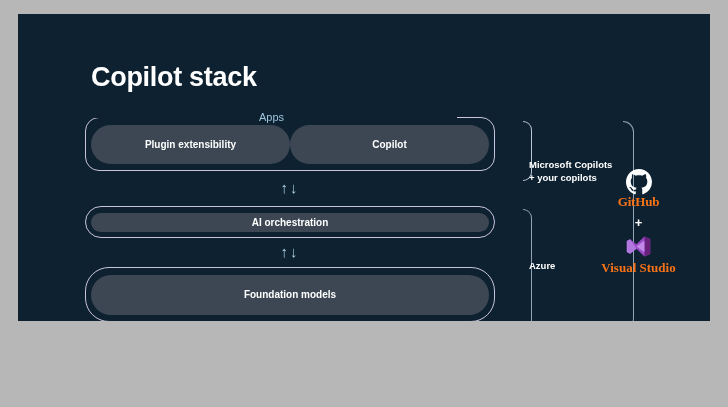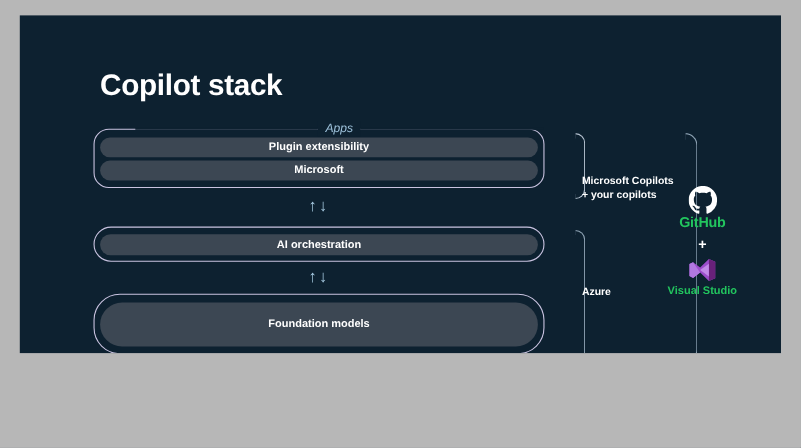--- a/index.html
+++ b/index.html
@@ -58,23 +58,22 @@
   #box-foundation{ top: 253px; height: 55px; border-radius: 24px; }
 
   
   .legend {
     position: absolute;
     top: -8px;
     left: 0;
     width: 100%;
     display: flex;
     align-items: center;
-    justify-content: flex-end;
+    justify-content: flex-start;
     pointer-events: none;
-    font-style: italic;
   }
   .legend .dash {
     height: 1.3px;
     background: #0d2130;
     flex: 0 0 auto;
   }
   .legend .dash.left  { width: 166px; }
   .legend .dash.right { width: 166px; }
   .legend .legend-text {
     color: #9fc3dc;
@@ -87,21 +86,20 @@
   }
 
   
   .pill-stack {
     position: absolute;
     left: 5px;
     right: 5px;
     top: 5px;
     bottom: 5px;
     display: flex;
-    flex-direction: column;
     justify-content: space-between;
   }
   .pill {
     flex: 1 1 0;
     margin: 1.5px 0;
     background: #3c4753;
     border-radius: 999px;
     display: flex;
     align-items: center;
     justify-content: center;
@@ -160,26 +158,27 @@
   
   .logo-col {
     position: absolute;
     left: 578px;
     top: 155px;
     width: 85px;
     text-align: center;
   }
   .logo-block { margin-bottom: 2px; }
   .logo-name {
-    color: #22c55e;
-    font-weight: 700;
-    white-space: nowrap;
+    color: #f97316;
+    font-weight: 700;
+    white-space: nowrap;
+    font-family: Liberation Serif, serif;
   }
   .gh-name { font-size: 13px; margin-top: -1px; letter-spacing: -0.2px; }
-  .vs-name { font-size: 10px; margin-top: 1px; }
+  .vs-name { font-size: 13px; margin-top: 1px; }
   .plus-sign {
     color: #ffffff;
     font-size: 13px;
     font-weight: 700;
     margin: 6px 0 5px 0;
     line-height: 1;
   }
   .logo-svg { display: block; margin: 0 auto; }
 </style>
 </head>
@@ -191,21 +190,21 @@
     <div id="title">Copilot stack</div>
 
     <div class="layer-box" id="box-apps">
       <div class="legend">
         <span class="dash left"></span>
         <span class="legend-text">Apps</span>
         <span class="dash right"></span>
       </div>
       <div class="pill-stack">
         <div class="pill">Plugin extensibility</div>
-        <div class="pill">Microsoft</div>
+        <div class="pill">Copilot</div>
       </div>
     </div>
 
     <div class="arrows" id="arrows-1">↑↓</div>
 
     <div class="layer-box" id="box-orch">
       <div class="pill-stack">
         <div class="pill">AI orchestration</div>
       </div>
     </div>

